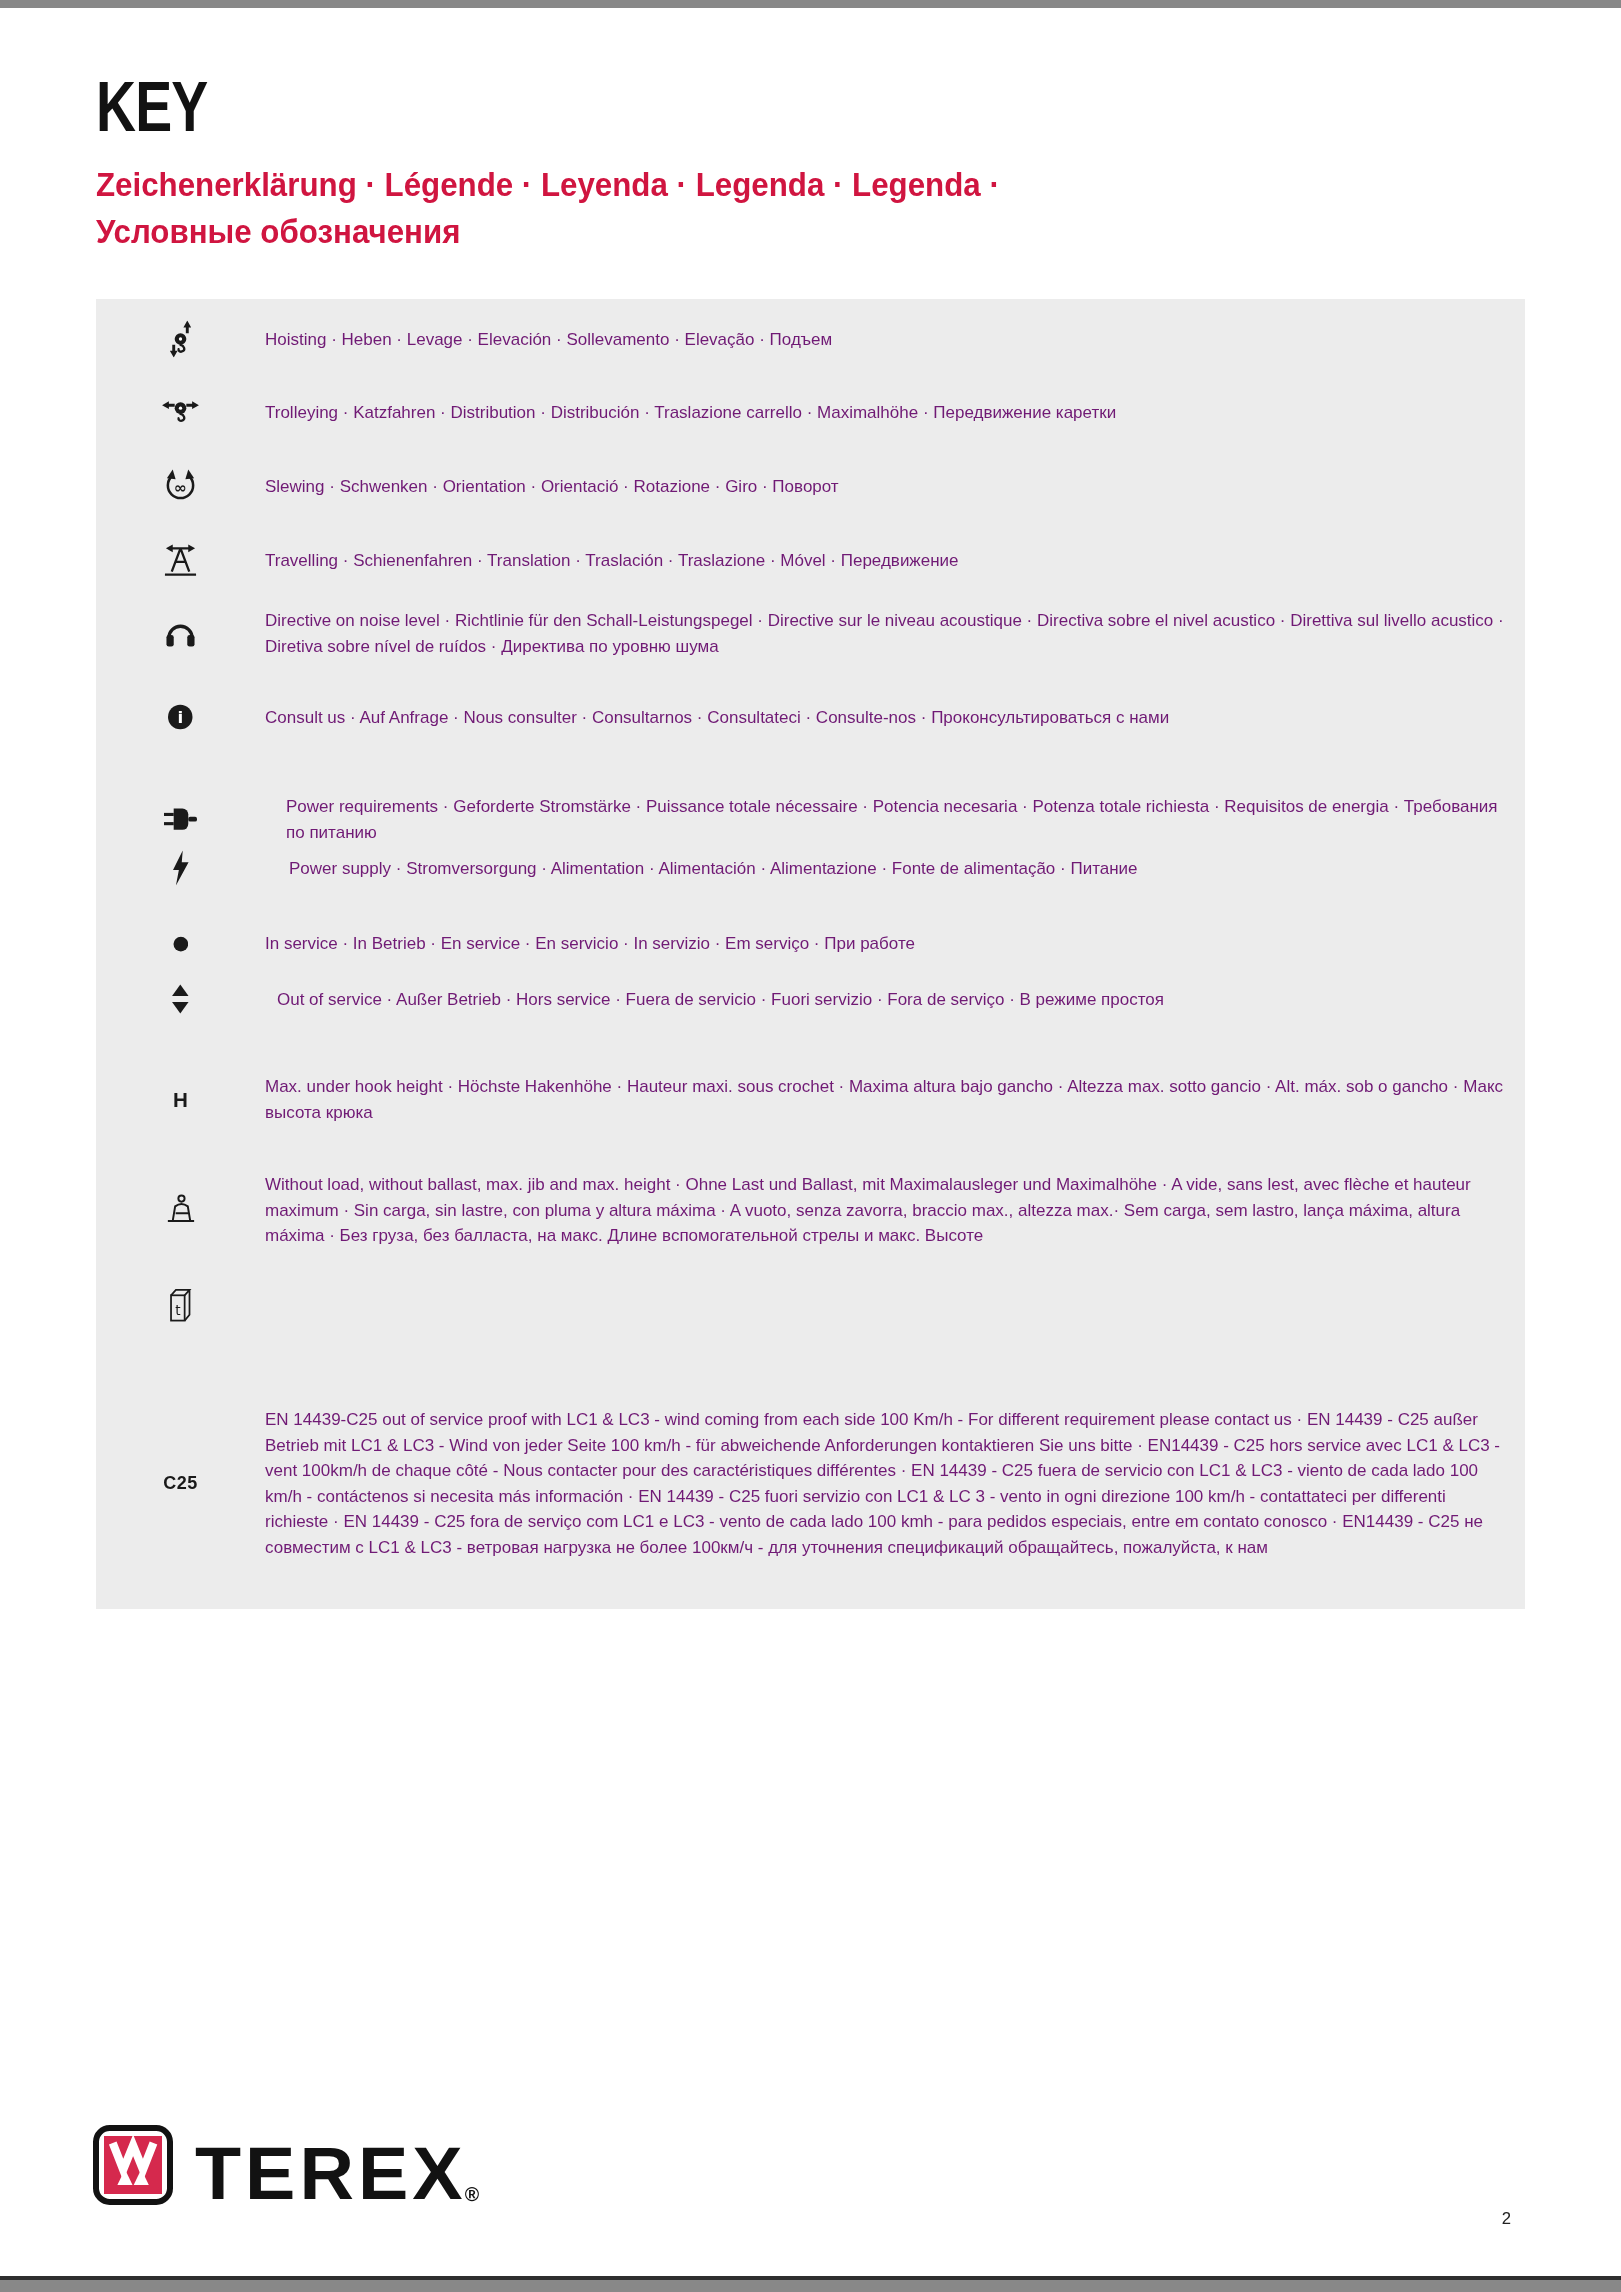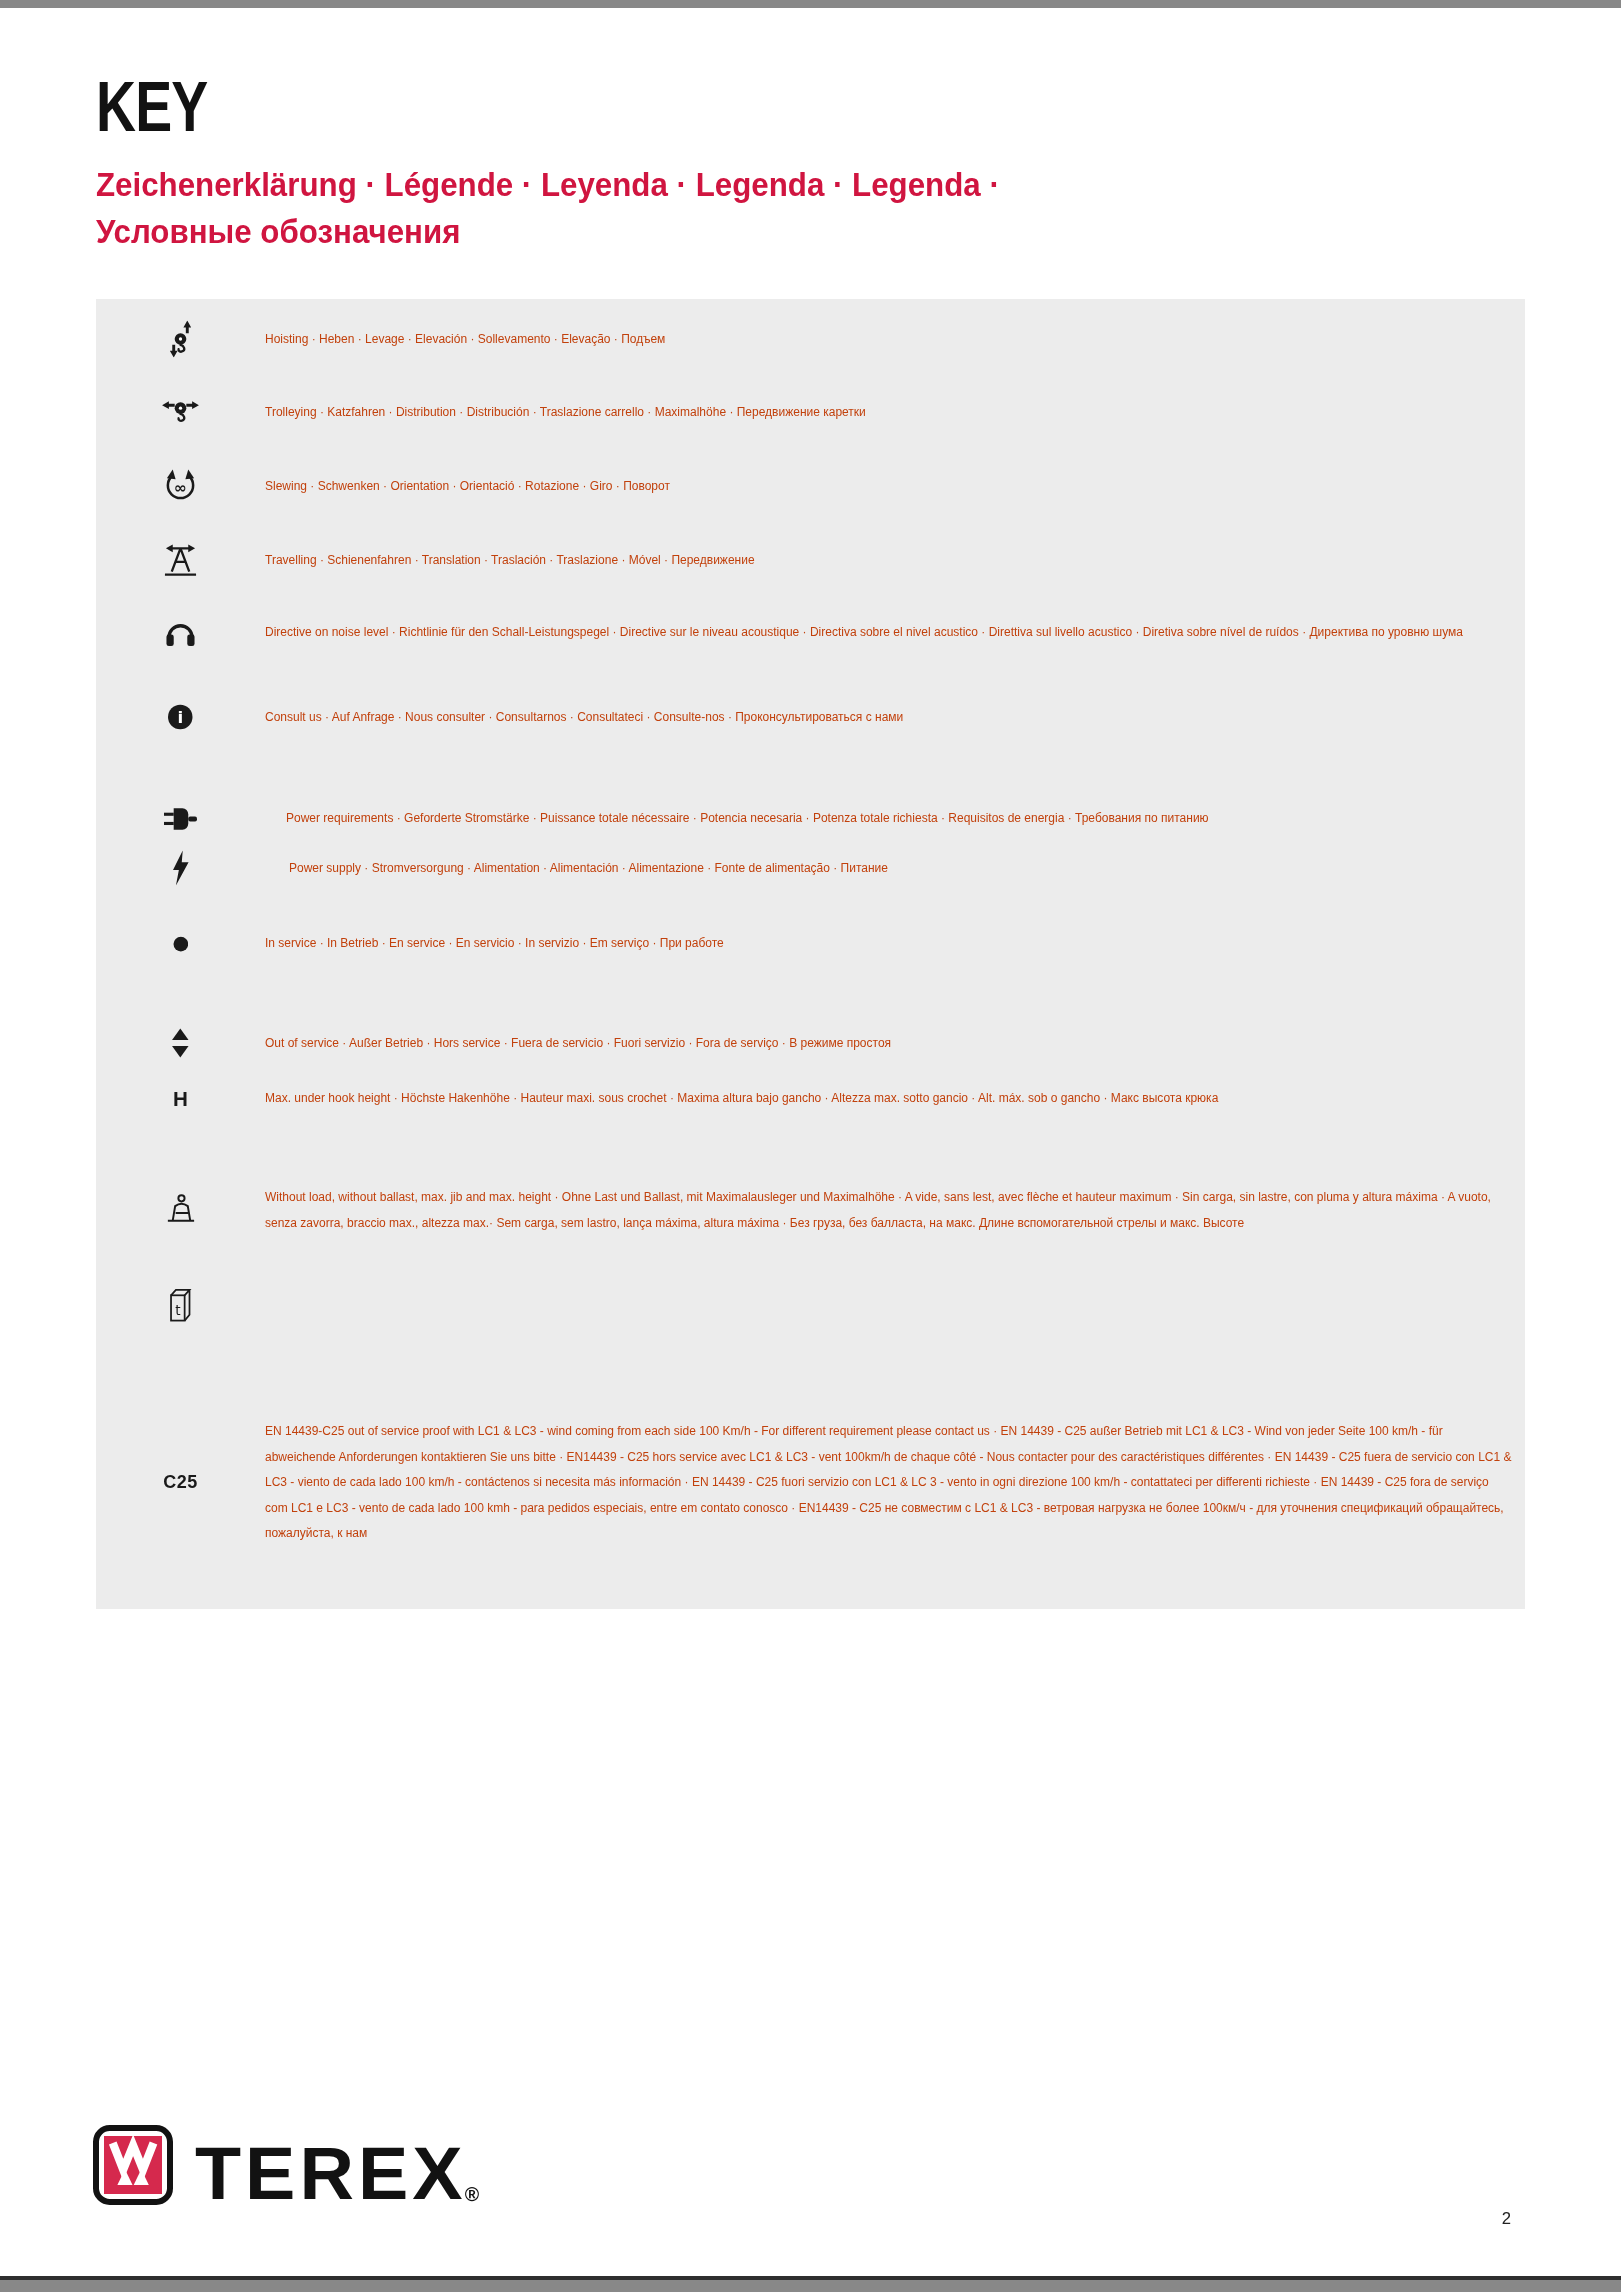--- a/index.html
+++ b/index.html
@@ -33,28 +33,28 @@
     position:absolute; left:0; right:0;
     display:flex; align-items:center;
     transform:translateY(-50%);
   }
   .icon-cell {
     width:169px; flex:0 0 169px;
     display:flex; justify-content:center; align-items:center;
   }
   .text-cell {
     flex:1; padding-right:13px;
-    font-size:12px; line-height:25.5px; color:#c2410c;
+    font-size:17px; line-height:25.5px; color:#701a75;
   }
   .icon-letter { font-size:20.6px; font-weight:bold; color:#1a1a1a; }
   .icon-label-c25 { font-size:18px; font-weight:bold; color:#1a1a1a; letter-spacing:0.5px; }
   
   .r0  { top:40px;  } .r1  { top:113px; } .r2  { top:187px; } .r3  { top:261px; }
   .r4  { top:334px; } .r5  { top:418px; } .r6  { top:520px;gap:21px; } .r7  { top:569px;gap:24px; }
-  .r8  { top:645px; } .r9  { top:744px; } .r10 { top:800px; } .r11 { top:911px; }
+  .r8  { top:645px; } .r9  { top:700px;gap:12px; } .r10 { top:800px; } .r11 { top:911px; }
   .r12 { top:1007px;} .r13 { top:1184px;}
   
   .footer {
     position:absolute; left:93px; top:2113px; height:84px;
     display:flex; align-items:flex-end;
   }
   .logo-box {
     width:80px; height:80px; border:6.9px solid #121212; border-radius:16.7px;
     background:#ffffff; padding:4.9px;
   }

